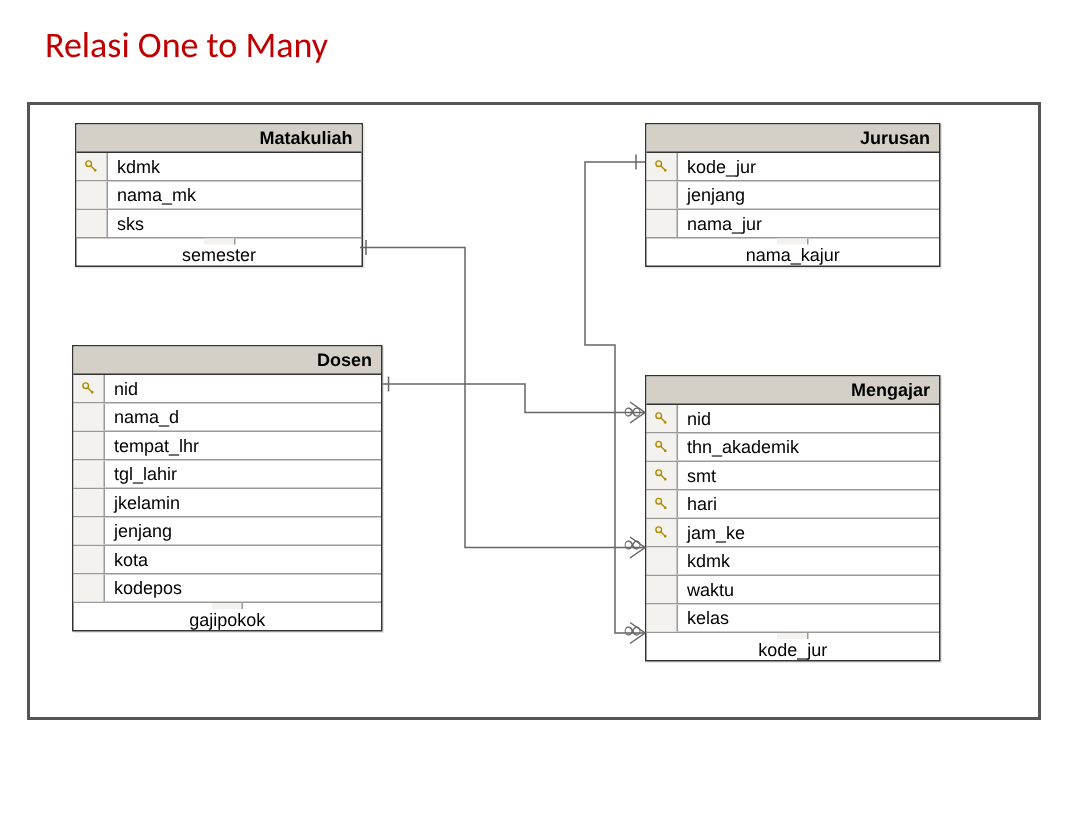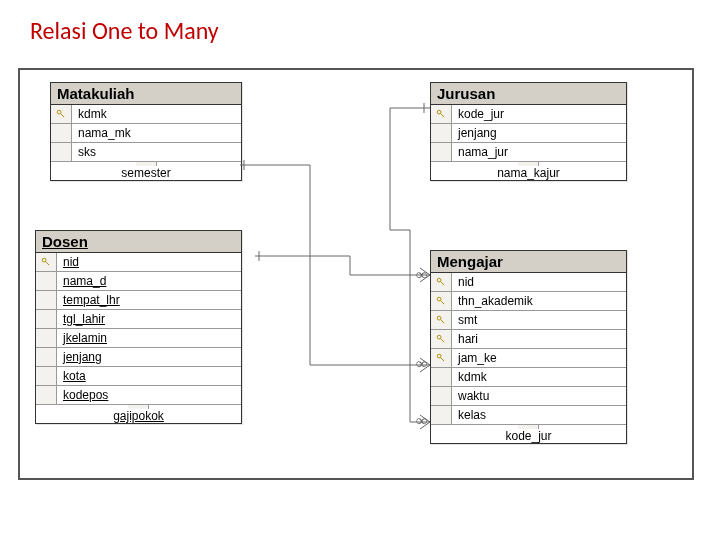--- a/index.html
+++ b/index.html
@@ -34,21 +34,22 @@
     font-size: 12px;
     box-shadow: 1px 1px 0 rgba(0,0,0,0.1);
   }
   .table-title {
     background: linear-gradient(to bottom, #5b6a9a 0%, #3d4d80 100%);
     background: #d4d0c8;
     color: #000;
     font-weight: bold;
     padding: 2px 6px;
     border-bottom: 1px solid #333;
-    font-size: 15px;
+    font-size: 12px;
+    text-align: right;
   }
   .table-row {
     display: flex;
     align-items: center;
     height: 18px;
     border-bottom: 1px solid #999;
   }
   .table-row:last-child {
     border-bottom: none;
     flex-direction: column;
@@ -152,21 +153,21 @@
           <div class="key-cell"></div>
           <div class="field-cell">nama_jur</div>
         </div>
         <div class="table-row">
           <div class="key-cell"></div>
           <div class="field-cell">nama_kajur</div>
         </div>
       </div>
   </div>
 
-  <div class="table-box" style="left:15px; top:160px; width:205px;text-decoration:underline;">
+  <div class="table-box" style="left:28px; top:160px; width:205px;">
     <div class="table-title">Dosen</div>
     <div class="table-body">
         <div class="table-row">
           <div class="key-cell">
             <svg class="key-icon" viewBox="0 0 16 16">
               <circle cx="5" cy="5" r="3" fill="none" stroke="#b08b00" stroke-width="1.5"></circle>
               <line x1="7" y1="7" x2="13" y2="13" stroke="#b08b00" stroke-width="1.5"></line>
               <line x1="11" y1="13" x2="13" y2="11" stroke="#b08b00" stroke-width="1.5"></line>
             </svg>
           </div>

